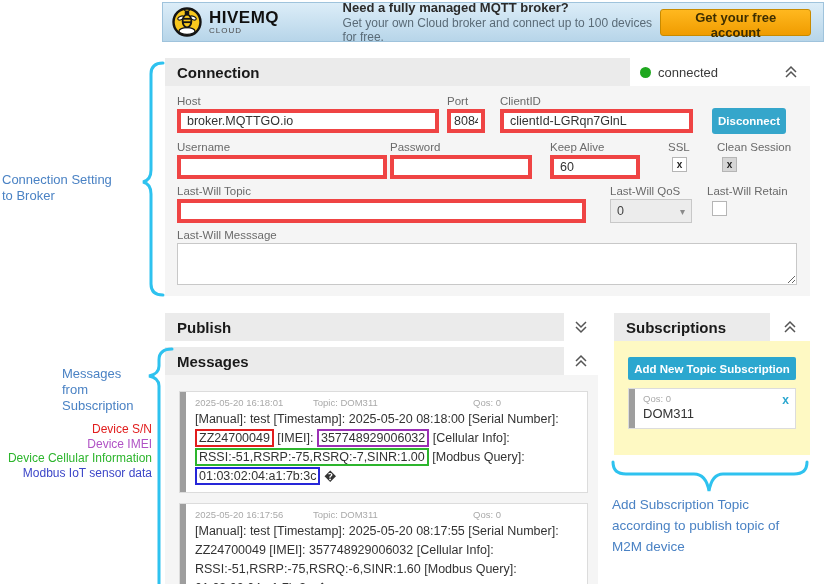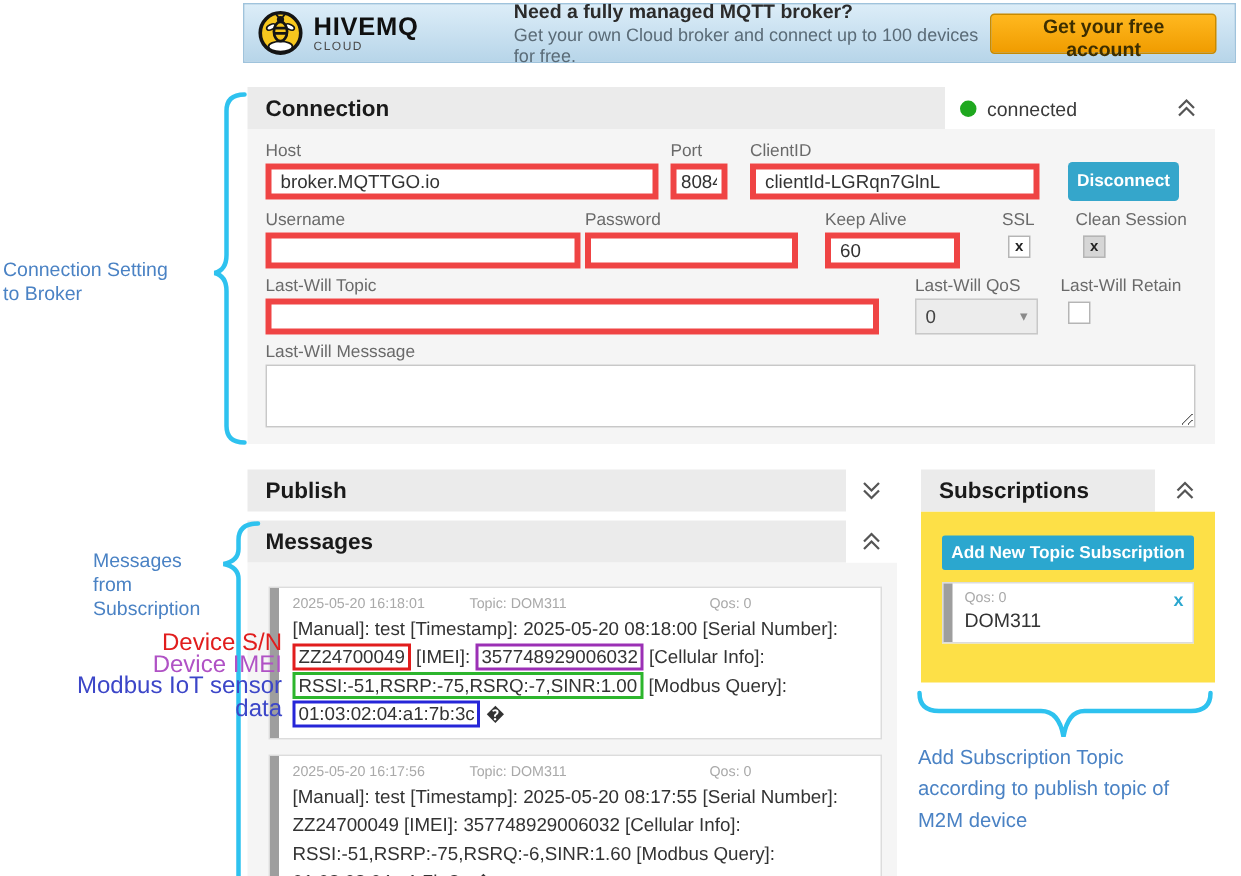--- a/index.html
+++ b/index.html
@@ -55,35 +55,35 @@
   .msg-bar { width:6px; background:#9e9e9e; flex:none; }
   .msg-inner { padding:5px 8px 6px 9px; flex:1; }
   .msg-head { display:flex; font-size:9.5px; color:#a9a9a9; margin-bottom:2px; }
   .msg-head span:nth-child(1){ width:118px; }
   .msg-head span:nth-child(2){ width:160px; }
   .msg-body { font-size:12.5px; color:#333; line-height:19px; word-break:break-word; }
   .hl { border:2px solid; padding:0 2px; }
 
   
   .subs { position:absolute; left:614px; top:313px; width:196px; height:142px; }
-  .subs-body { background:#fde047; height:114px; padding:16px 14px 0 14px; }
+  .subs-body { background:#fef9c3; height:114px; padding:16px 14px 0 14px; }
   .add-sub-btn { width:100%; height:23px; background:#2ba7cf; color:#fff; border:none; border-radius:2px;
     font-weight:bold; font-size:11.5px; cursor:pointer; font-family:inherit; }
   .sub-card { margin-top:8px; background:#fff; border:1px solid #dcdcdc; display:flex; height:41px; }
   .sub-bar { width:6px; background:#9e9e9e; flex:none; }
   .sub-inner { flex:1; padding:4px 8px; position:relative; }
   .sub-qos { font-size:9.5px; color:#a9a9a9; }
   .sub-topic { font-size:13px; color:#333; margin-top:2px; }
   .sub-x { position:absolute; right:6px; top:4px; color:#2ba7cf; font-size:12px; font-weight:bold; cursor:pointer; }
 
   
   .note { position:absolute; font-weight:normal; }
   .note-conn { left:2px; top:172px; width:150px; font-size:13px; line-height:16px; }
   .note-msgs { left:62px; top:366px; font-size:13px; line-height:16px; }
-  .legend { left:0; top:422px; width:152px; text-align:right; font-size:16px; line-height:14.5px;margin-left:36px; }
+  .legend { left:0; top:422px; width:152px; text-align:right; font-size:12px; line-height:14.5px; }
   .note-subs { left:612px; top:494px; width:220px; font-size:13.5px; line-height:21px; }
   #brace-overlay { position:absolute; left:0; top:0; width:827px; height:584px; pointer-events:none; }
 </style>
 </head>
 <body>
 
 <div class="banner">
   <div class="logo-wrap">
     <svg width="32" height="32" viewBox="0 0 32 32">
       <circle cx="16" cy="16" r="13.5" fill="#f7c71e" stroke="#141414" stroke-width="2.4"></circle>
@@ -238,19 +238,20 @@
   <div style="color: rgb(74, 130, 196);">to Broker</div>
 </div>
 <div class="note note-msgs">
   <div style="color: rgb(74, 130, 196);">Messages</div>
   <div style="color: rgb(74, 130, 196);">from</div>
   <div style="color: rgb(74, 130, 196);">Subscription</div>
 </div>
 <div class="note legend">
   <div style="color: rgb(225, 29, 29);">Device S/N</div>
   <div style="color: rgb(176, 82, 197);">Device IMEI</div>
+  <div style="color: rgb(45, 181, 45);">Device Cellular Information</div>
   <div style="color: rgb(60, 70, 200);">Modbus IoT sensor data</div>
 </div>
 <div class="note note-subs">
   <div style="color: rgb(74, 130, 196);">Add Subscription Topic</div>
   <div style="color: rgb(74, 130, 196);">according to publish topic of</div>
   <div style="color: rgb(74, 130, 196);">M2M device</div>
 </div>
 
 </body></html>

